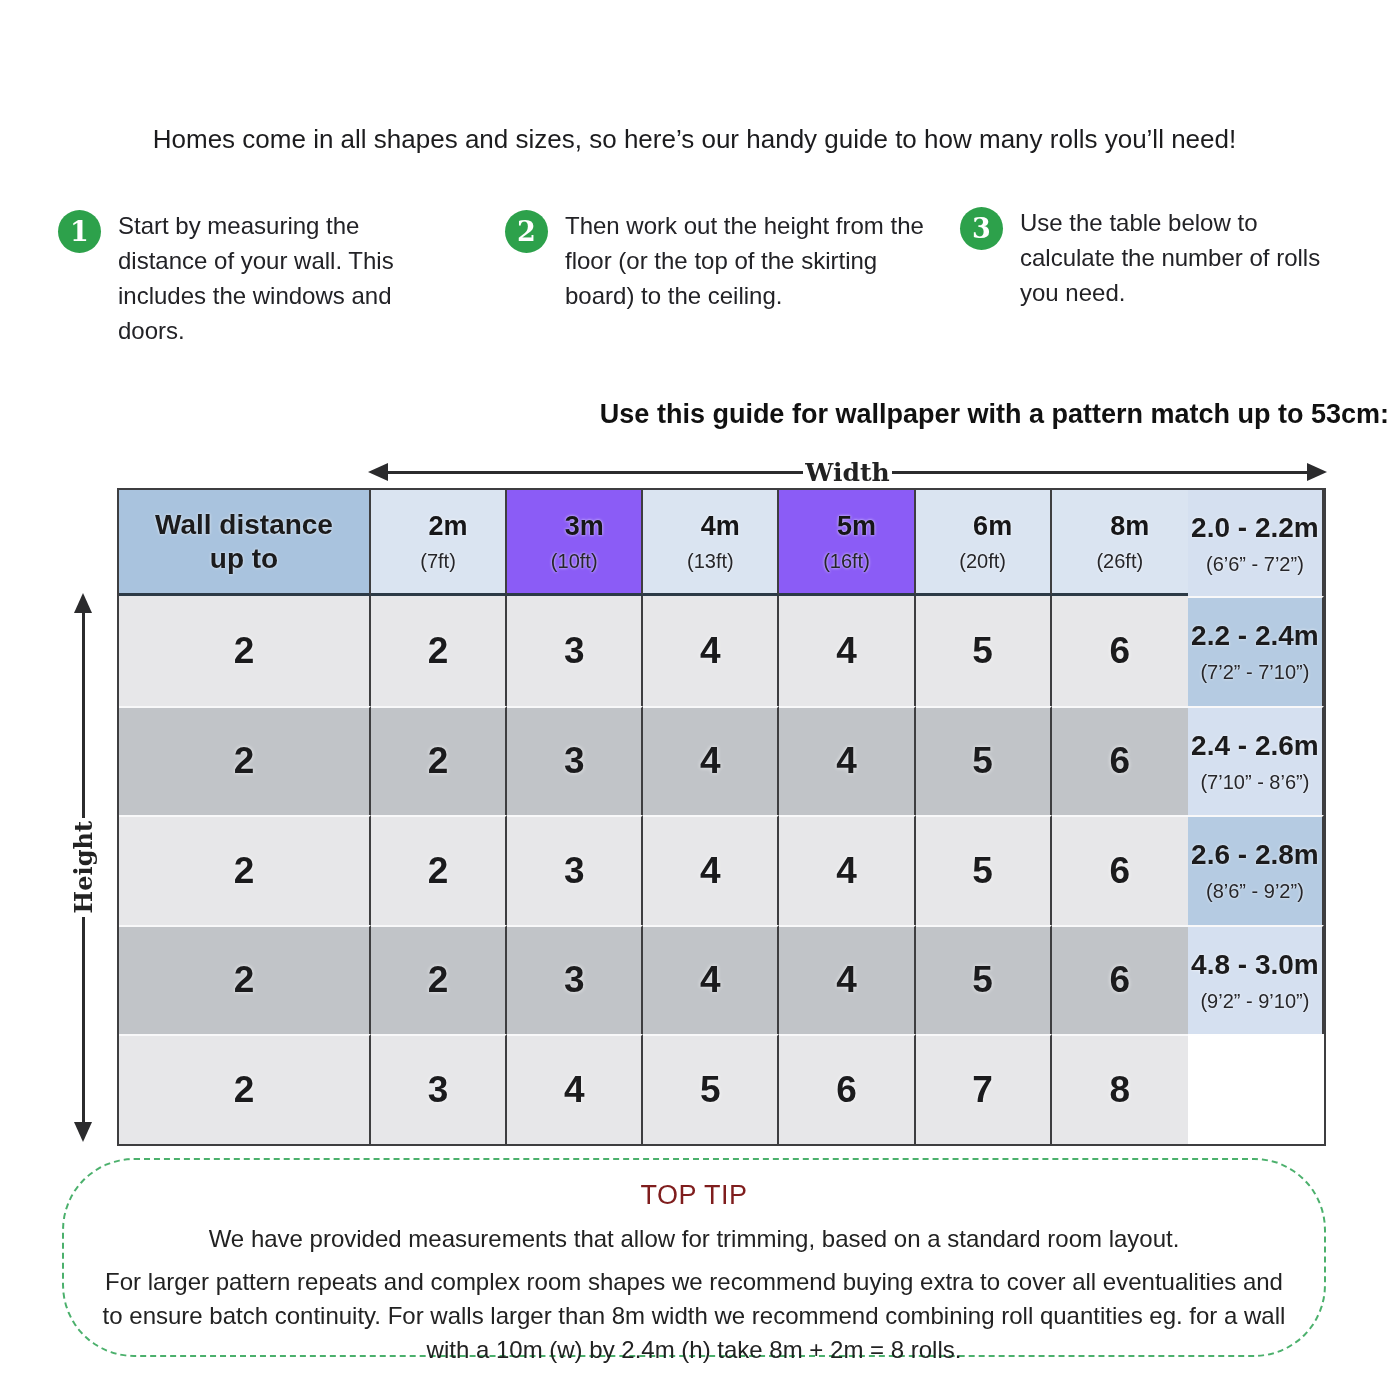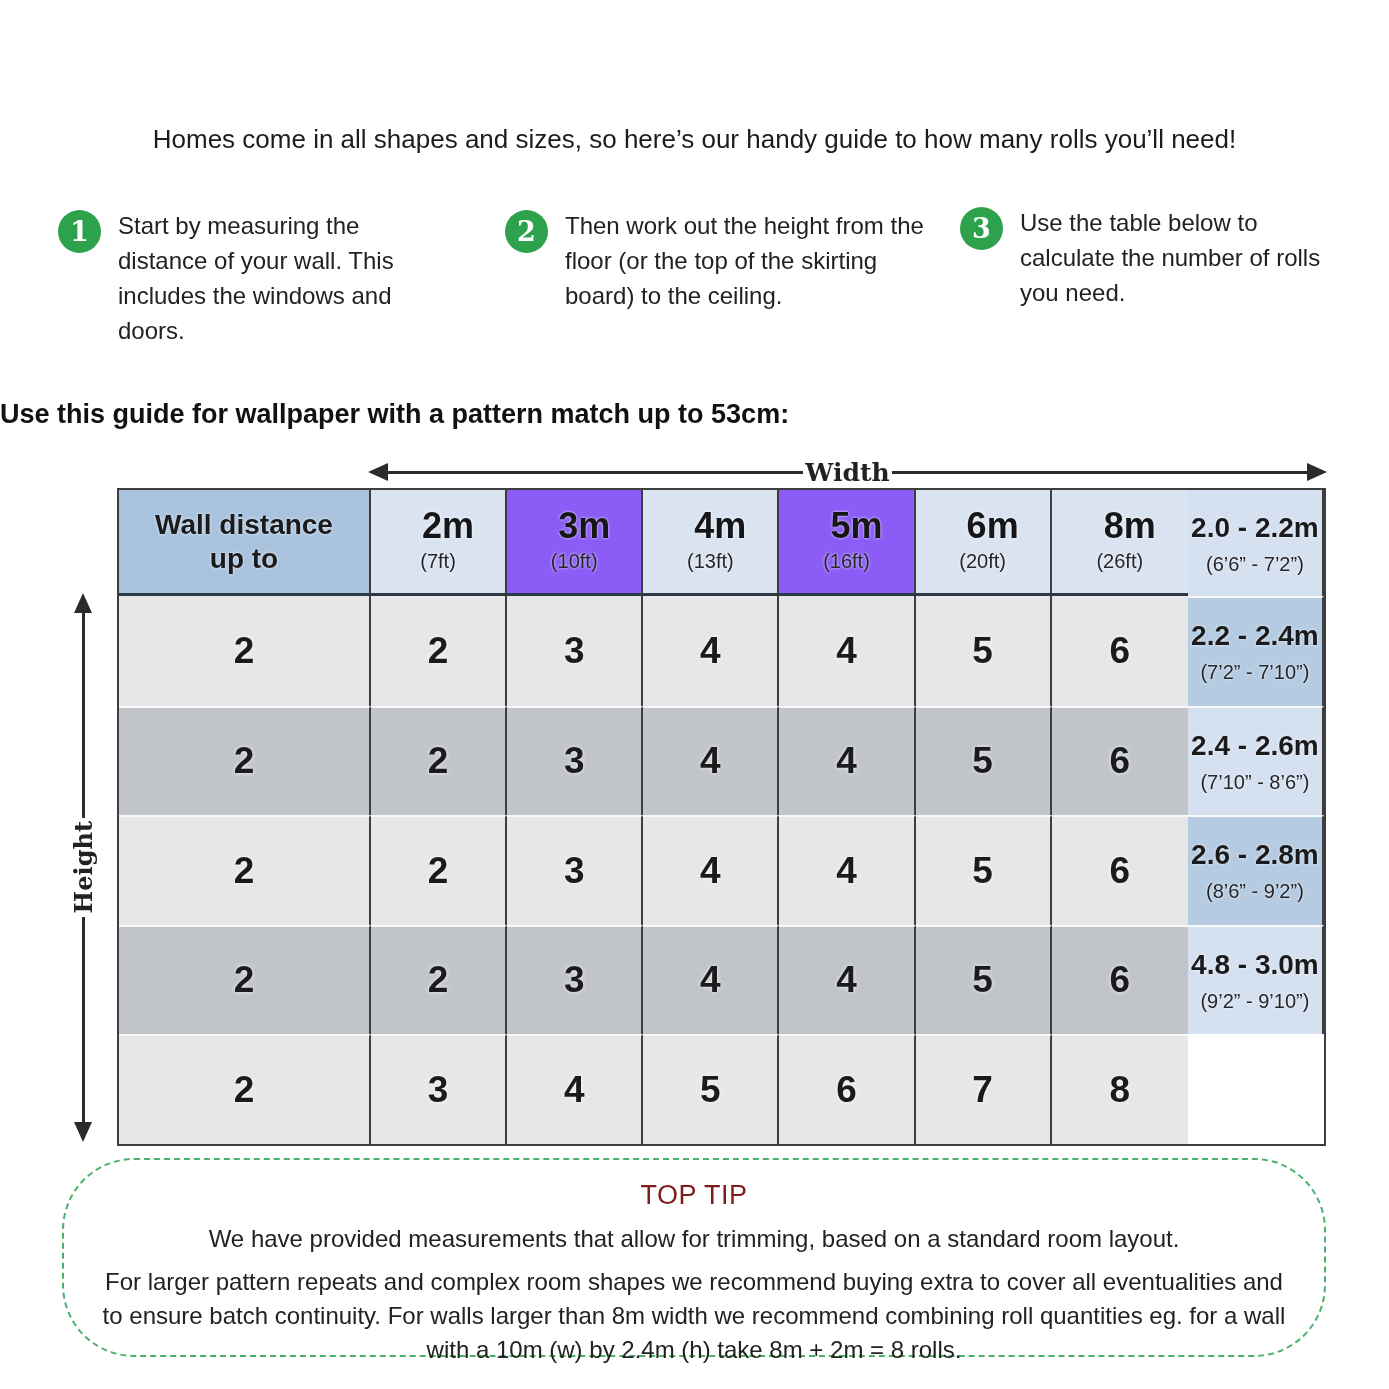--- a/index.html
+++ b/index.html
@@ -17,21 +17,21 @@
   .step{position:absolute;display:flex;gap:17px;align-items:flex-start;}
   .step .num{flex:0 0 auto;width:43px;height:43px;border-radius:50%;background:#2da14b;
              color:#fff;display:flex;align-items:center;justify-content:center;
              font-family:"DejaVu Serif", serif;font-weight:700;font-size:27px;margin-top:2px;}
   .step .txt{font-size:24px;line-height:35px;color:#222226;}
   .step1{left:58px;top:208px;width:392px;}
   .step2{left:505px;top:208px;width:420px;}
   .step3{left:960px;top:205px;width:390px;}
 
   
-  .guide-heading{position:absolute;left:0;right:0;top:399px;text-align:left;
+  .guide-heading{position:absolute;left:0;right:0;top:399px;text-align:right;
                  font-weight:700;font-size:27px;color:#111;}
 
   
   .width-arrow{position:absolute;left:368px;top:458px;width:959px;height:28px;
                display:flex;align-items:center;}
   .width-arrow .line{flex:1;height:3px;background:#2b2b2d;}
   .width-arrow .label{font-family:"DejaVu Serif", serif;font-weight:700;font-size:25px;
                       color:#222;padding:0 2px;}
   .ah{width:0;height:0;border-top:9px solid transparent;border-bottom:9px solid transparent;}
   .ah.left{border-right:20px solid #2b2b2d;}
@@ -59,21 +59,21 @@
   .cell.rt{border-top:2px solid #f8f8f9;}
   .corner-bg{background:#a9c3de;}
   .col-light{background:#dae4f1;}
   .col-dark{background:#8b5cf6;}
   .rowlab-light{background:#d5e0f0;}
   .rowlab-dark{background:#b5cbe2;}
   .val-light{background:#e7e7e9;}
   .val-dark{background:#c1c4c8;}
   .cell .big{font-weight:700;font-size:28px;color:#1b1b1d;line-height:34px;
              text-shadow:0 0 3px rgba(255,255,255,.85);}
-  .cell .unit{font-weight:700;font-size:36px;color:#161618;line-height:32px;
+  .cell .unit{font-weight:700;font-size:27px;color:#161618;line-height:32px;
               text-shadow:0 0 3px rgba(255,255,255,.85);margin-left:20px;}
   .cell .sub{font-size:20px;color:#26262a;margin-top:8px;
              text-shadow:0 0 3px rgba(255,255,255,.85);}
   .cell .value{font-weight:700;font-size:37px;color:#1b1b1d;
                text-shadow:0 0 4px rgba(255,255,255,.8);}
 
   
   .top-tip{position:absolute;left:62px;top:1158px;width:1264px;height:199px;
            border:2px dashed #4bb06c;border-radius:72px;box-sizing:border-box;
            text-align:center;padding:20px 50px 0 50px;}

